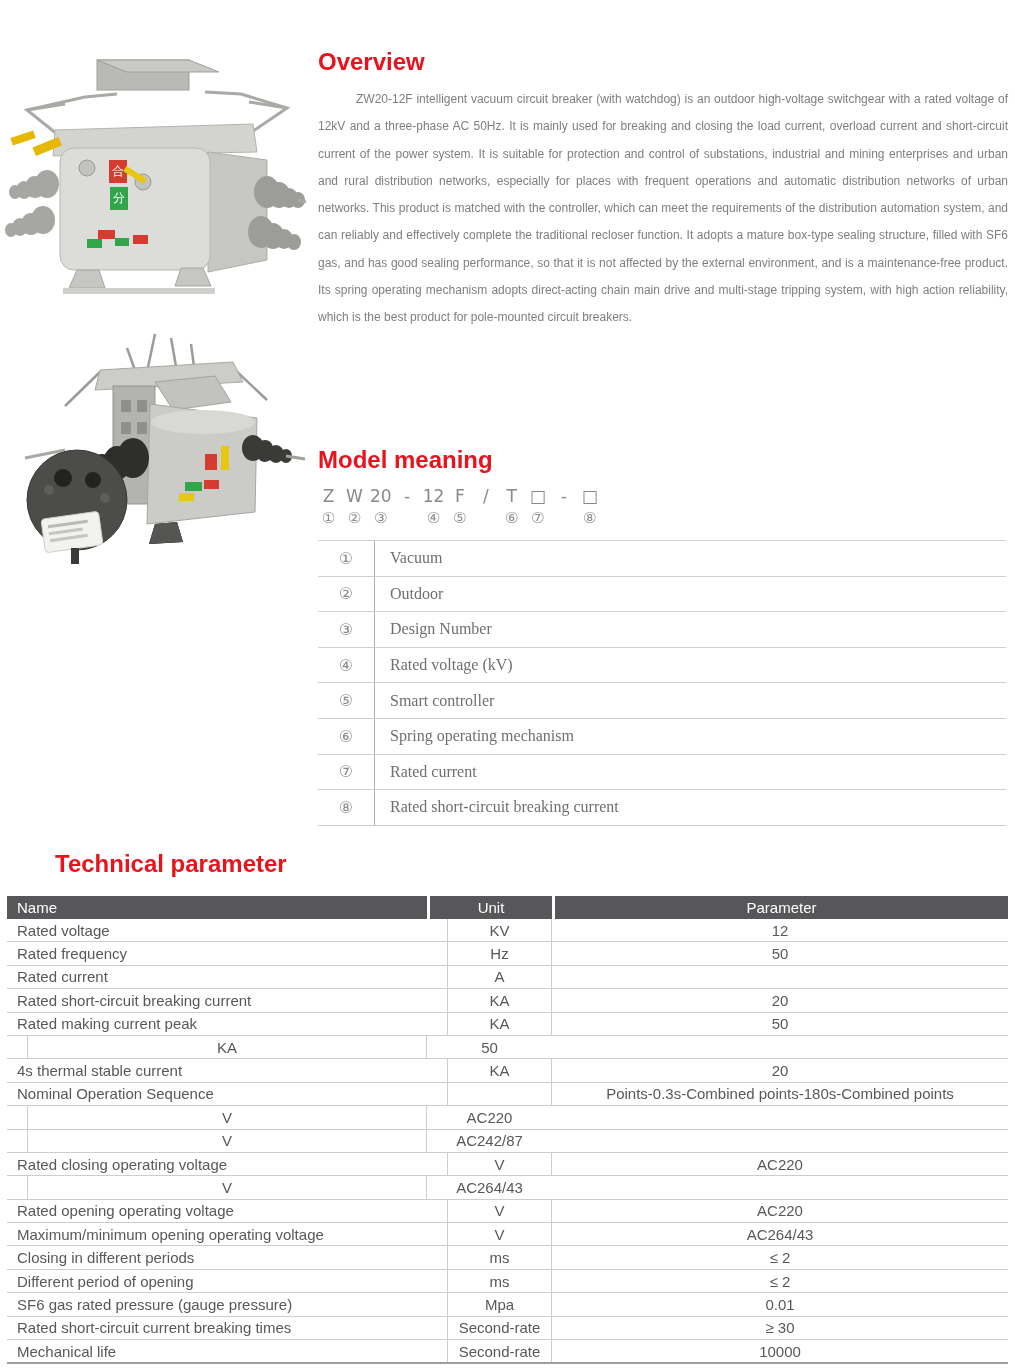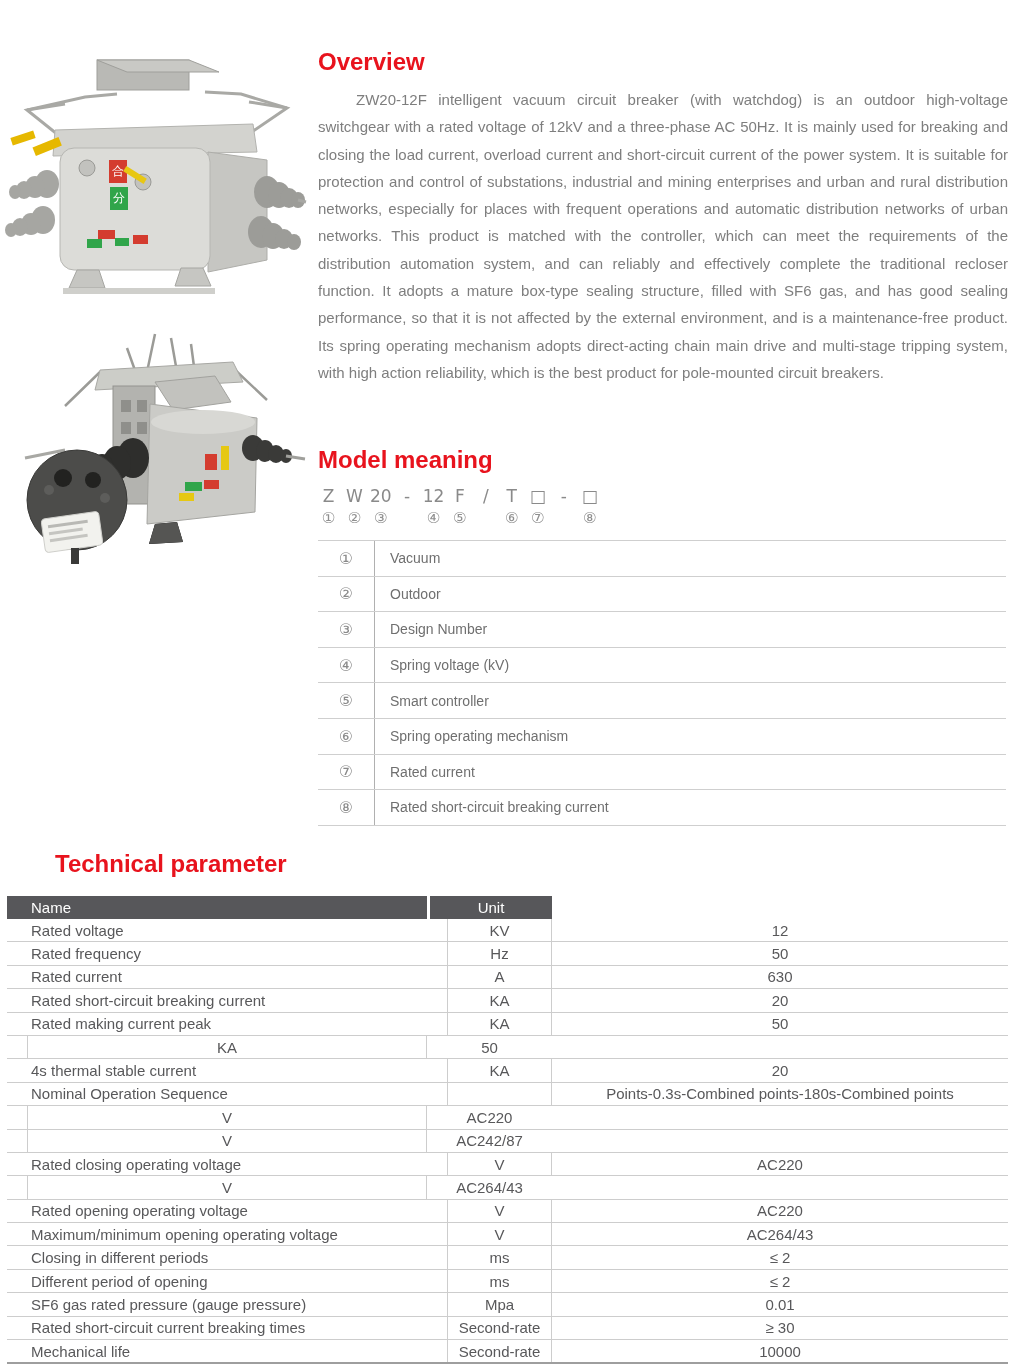--- a/index.html
+++ b/index.html
@@ -6,46 +6,46 @@
   body{width:1015px;height:1368px;position:relative;font-family:"Liberation Sans",sans-serif;overflow:hidden;}
 
   .red-heading{position:absolute;font-size:24px;font-weight:bold;color:#e8131d;letter-spacing:0;}
 
   
   .photo{position:absolute;}
 
   
   .overview-body{
     position:absolute;left:318px;top:86px;width:690px;
-    font-size:15px;line-height:27.3px;color:#7e7e7e;
+    font-size:12px;line-height:27.3px;color:#7e7e7e;
     text-align:justify;text-indent:38px;
   }
 
   
   .model-code{position:absolute;left:318px;top:486px;display:flex;font-family:"DejaVu Sans",sans-serif;}
   .citem{display:flex;flex-direction:column;align-items:center;min-width:21px;margin-right:5px;}
   .cchar{font-size:17px;color:#8a8a8a;line-height:21px;white-space:pre;}
   .cnum{font-size:15px;color:#8f8f8f;line-height:22px;}
 
   
   .model-table{position:absolute;left:318px;top:540px;width:688px;border-top:1px solid #cfcfcf;}
   .mrow{display:flex;align-items:center;height:34.6px;border-bottom:1px solid #cfcfcf;}
   .mnum{width:56px;text-align:center;align-self:stretch;display:flex;align-items:center;justify-content:center;
         border-right:1px solid #b0b0b0;color:#8a8a8a;font-size:16px;font-family:"DejaVu Sans",sans-serif;}
-  .mlabel{padding-left:15px;color:#6f6f6f;font-size:14px;}
+  .mlabel{padding-left:15px;color:#6f6f6f;font-size:16px;font-family:Liberation Serif, serif;}
 
   
   .ttable{position:absolute;left:7px;top:896px;width:1001px;border-bottom:2px solid #9e9e9e;}
   .trow{display:grid;grid-template-columns:420px 125px 1fr;}
   .thead .tc{background:#57575a;color:#fff;height:23px;font-size:15px;}
   .thead .tc.unit,.thead .tc.val{border-left:3px solid #fff;background-clip:padding-box;}
   .tbody-row{border-bottom:1px solid #cdcdcd;}
   .tbody-row:last-child{border-bottom:none;}
   .tc{display:flex;align-items:center;height:22.4px;font-size:15px;color:#58585a;box-sizing:border-box;}
-  .tc.name{padding-left:24px;justify-content:flex-start;}
+  .tc.name{padding-left:10px;justify-content:flex-start;}
   .tc.unit{justify-content:center;}
   .tc.val{justify-content:center;}
   .tbody-row .tc.unit{border-left:1px solid #cdcdcd;border-right:1px solid #cdcdcd;margin-left:20px;}
 </style>
 </head>
 <body>
 
 <div class="photo" style="left:5px;top:42px;">
   <svg width="302" height="258" viewBox="0 0 302 258">
 
@@ -234,21 +234,21 @@
   <div class="mrow">
       <div class="mnum">②</div>
       <div class="mlabel">Outdoor</div>
     </div>
   <div class="mrow">
       <div class="mnum">③</div>
       <div class="mlabel">Design Number</div>
     </div>
   <div class="mrow">
       <div class="mnum">④</div>
-      <div class="mlabel">Spring voltage (kV)</div>
+      <div class="mlabel">Rated voltage (kV)</div>
     </div>
   <div class="mrow">
       <div class="mnum">⑤</div>
       <div class="mlabel">Smart controller</div>
     </div>
   <div class="mrow">
       <div class="mnum">⑥</div>
       <div class="mlabel">Spring operating mechanism</div>
     </div>
   <div class="mrow">
@@ -260,35 +260,35 @@
       <div class="mlabel">Rated short-circuit breaking current</div>
     </div>
 </div>
 
 <div class="red-heading" style="left:8px;top:850px;margin-left:47px;">Technical parameter</div>
 
 <div class="ttable">
   <div class="trow thead">
     <div class="tc name">Name</div>
     <div class="tc unit">Unit</div>
+    <div class="tc val">Parameter</div>
   </div>
   <div class="trow tbody-row">
       <div class="tc name">Rated voltage</div>
       <div class="tc unit">KV</div>
       <div class="tc val">12</div>
     </div>
   <div class="trow tbody-row">
       <div class="tc name">Rated frequency</div>
       <div class="tc unit">Hz</div>
       <div class="tc val">50</div>
     </div>
   <div class="trow tbody-row">
       <div class="tc name">Rated current</div>
       <div class="tc unit">A</div>
-      <div class="tc val">630</div>
     </div>
   <div class="trow tbody-row">
       <div class="tc name">Rated short-circuit breaking current</div>
       <div class="tc unit">KA</div>
       <div class="tc val">20</div>
     </div>
   <div class="trow tbody-row">
       <div class="tc name">Rated making current peak</div>
       <div class="tc unit">KA</div>
       <div class="tc val">50</div>

